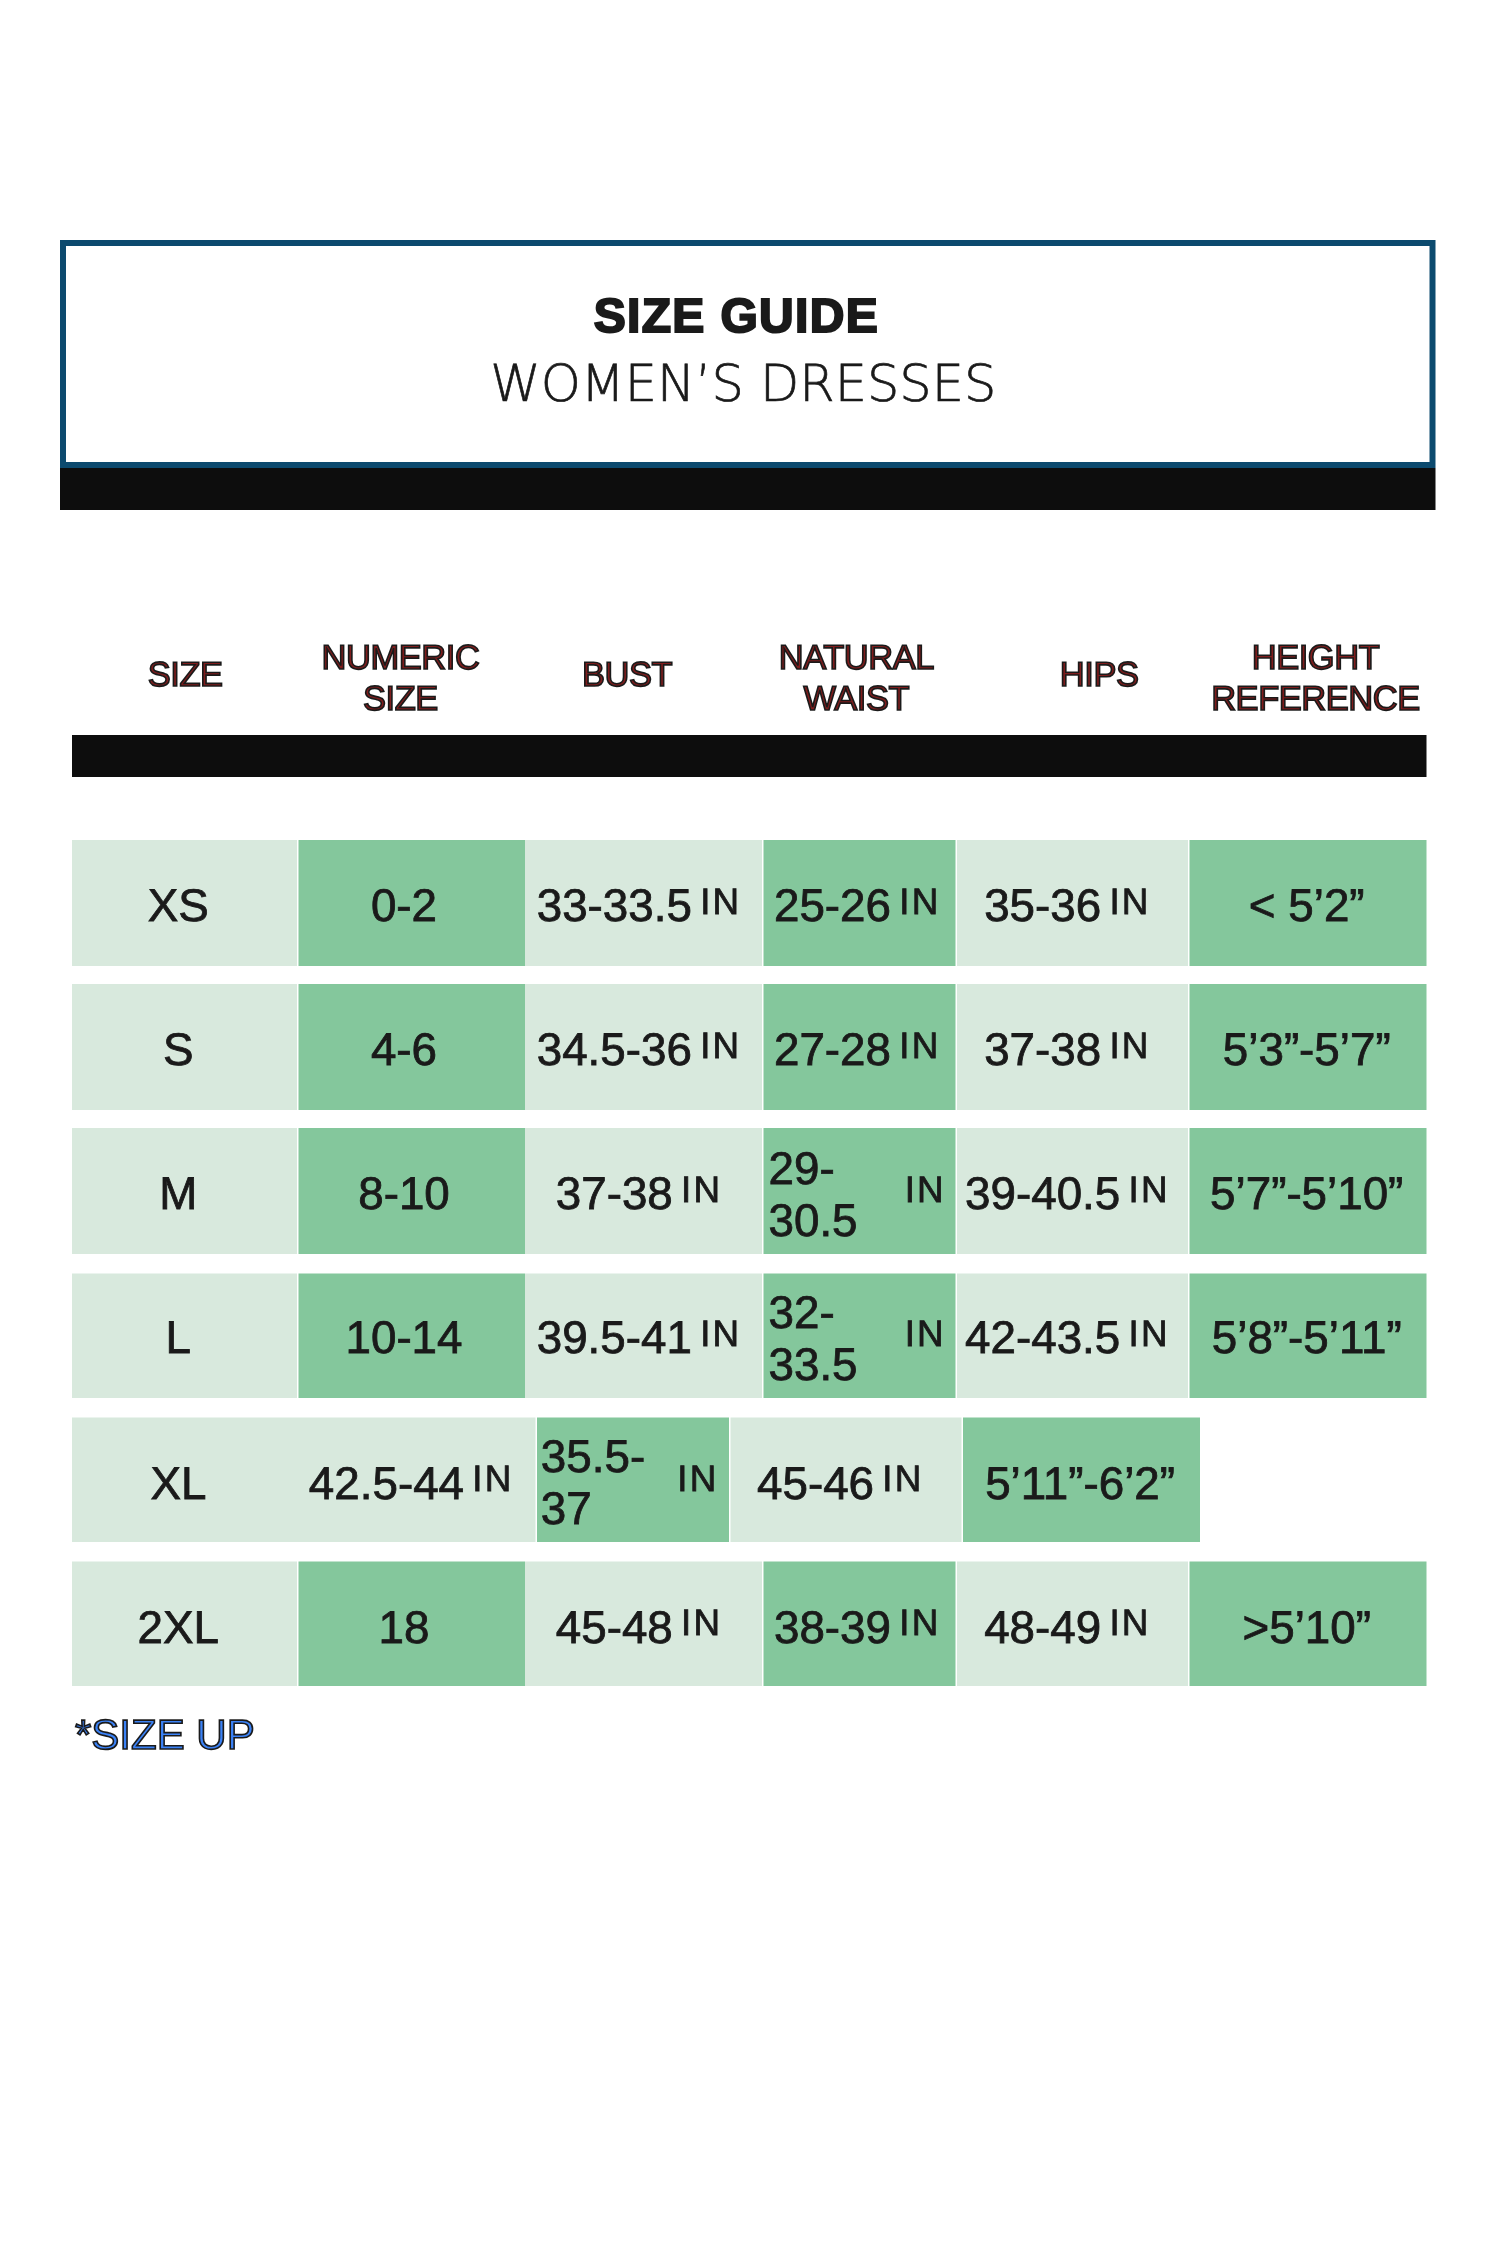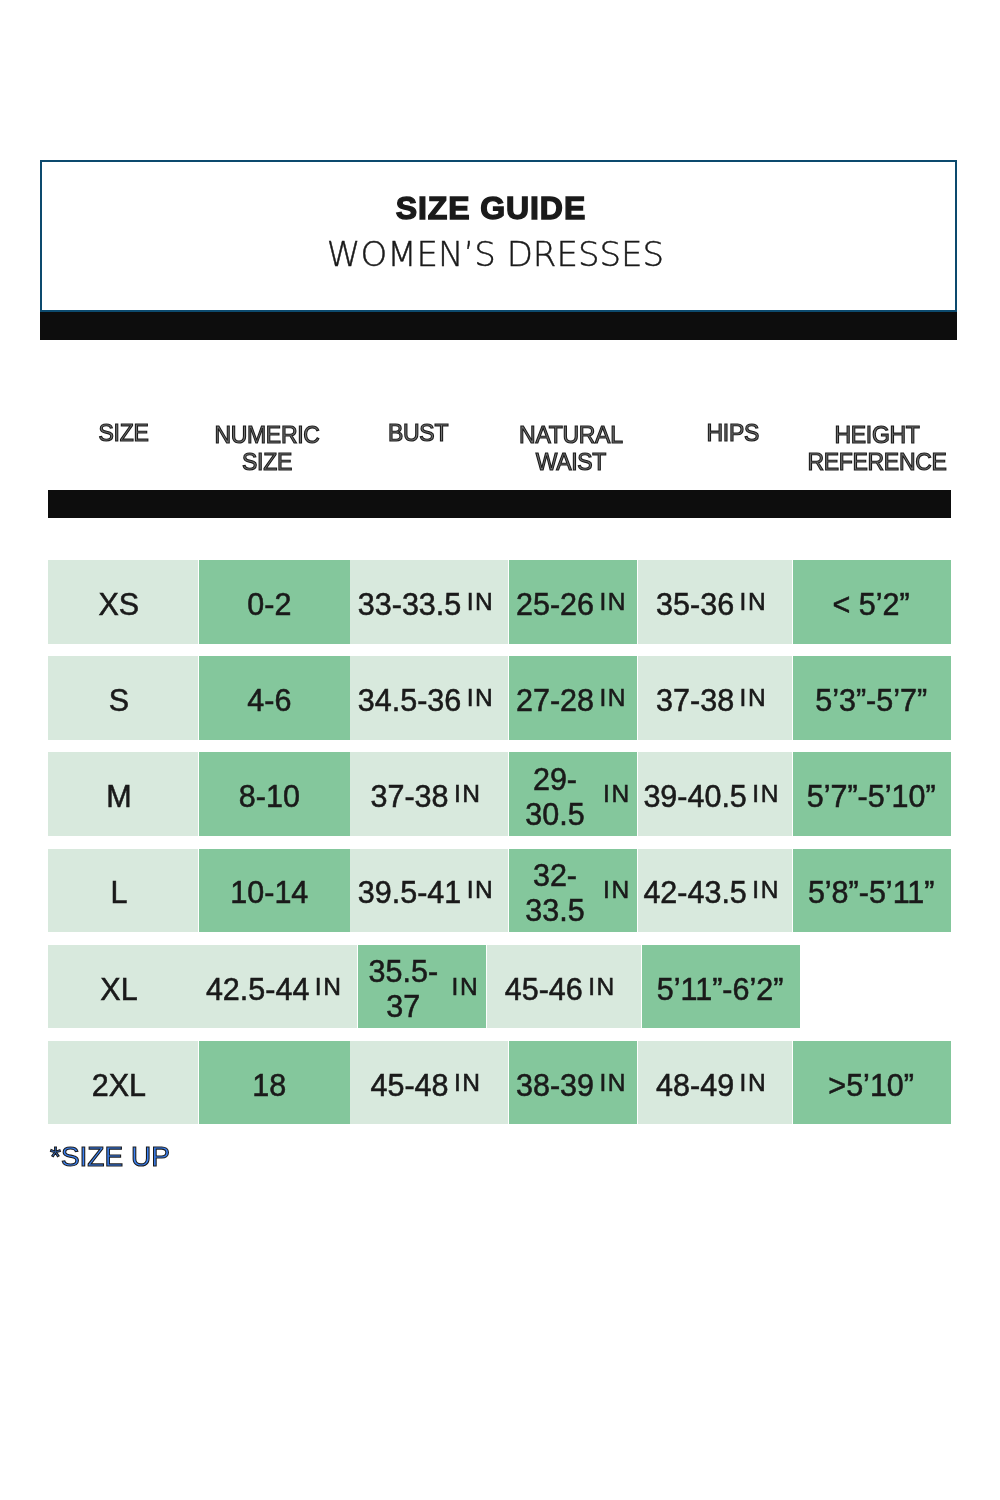--- a/index.html
+++ b/index.html
@@ -4,57 +4,57 @@
 <title>Size Guide</title>
 <style>
   html,body{margin:0;padding:0;}
   body{width:1000px;height:1500px;background:#ffffff;
        font-family:"Liberation Sans",sans-serif;
        -webkit-font-smoothing:antialiased;}
   .page{position:relative;width:1000px;height:1500px;overflow:hidden;background:#ffffff;}
 
   
   .title-box{position:absolute;left:40px;top:160px;width:917px;height:152px;
-             border:2px solid #0c4a6e;box-sizing:border-box;background:#ffffff;}
+             border:4px solid #0c4a6e;box-sizing:border-box;background:#ffffff;}
   .title-main{position:absolute;left:-8px;top:29px;width:100%;text-align:center;
               font-weight:bold;font-size:32px;letter-spacing:0.9px;text-indent:0.9px;
               color:#1a1a1a;line-height:34px;-webkit-text-stroke:1.4px #1a1a1a;}
   .title-sub{position:absolute;left:-3px;top:73px;width:100%;text-align:center;
              font-family:"DejaVu Sans",sans-serif;font-weight:300;
              font-size:34px;letter-spacing:0px;
              color:#1a1a1a;line-height:38px;-webkit-text-stroke:0.45px #1a1a1a;}
 
   
   .bar{position:absolute;background:#0d0d0d;}
   .hdr-bar{left:40px;top:312px;width:917px;height:28px;}
   .tbl-bar{left:48px;top:490px;width:903px;height:28px;}
 
   
   .colheads{position:absolute;left:0;top:420px;width:1000px;height:60px;}
   .colhead{position:absolute;top:0;height:60px;text-align:center;font-size:23px;
-           color:#737373;line-height:27.3px;letter-spacing:-0.3px;
-           display:flex;align-items:flex-start;justify-content:center;
+           color:#7f1d1d;line-height:27.3px;letter-spacing:-0.3px;
+           display:flex;align-items:center;justify-content:center;
            -webkit-text-stroke:1.1px #1a1a1a;}
   .colhead .lbl{display:block;}
   .colhead.two .lbl{position:relative;top:2px;}
   .c0{left:53px;width:141px;}
   .c1{left:191px;width:152px;}
   .c2{left:338.6px;width:159px;}
   .c3{left:495.4px;width:151px;}
   .c4{left:655.8px;width:154px;}
   .c5{left:806.5px;width:141px;}
 
   
   .grid{position:absolute;left:48px;top:560px;width:903px;}
   .row{display:flex;height:83.5px;margin-bottom:12.7px;}
   .cell{display:flex;align-items:center;justify-content:center;
         font-size:30.5px;color:#1a1a1a;padding-top:5px;box-sizing:border-box;
         -webkit-text-stroke:0.55px #1a1a1a;}
   .cell.lt{background:#d8e9dd;}
-  .cell.dk{background:#84c79c;text-align:center;}
+  .cell.dk{background:#84c79c;}
   .w0{width:150px;padding-right:8px;}
   .w1{width:151.7px;margin-left:0.9px;padding-right:10px;}
   .w2{width:158.6px;margin-left:0.1px;padding-right:9px;padding-left:4px;align-items:center;}
   .w3{width:128px;margin-left:0.9px;padding-right:5px;padding-left:3px;}
   .w4{width:153.7px;margin-left:1.3px;padding-right:5.5px;}
   .w5{width:158px;margin-left:1.5px;padding-right:2px;}
   .unit{font-size:24.5px;margin-left:5.5px;letter-spacing:1.5px;padding-right:1.5px;
         position:relative;top:-2.5px;}
 
   

